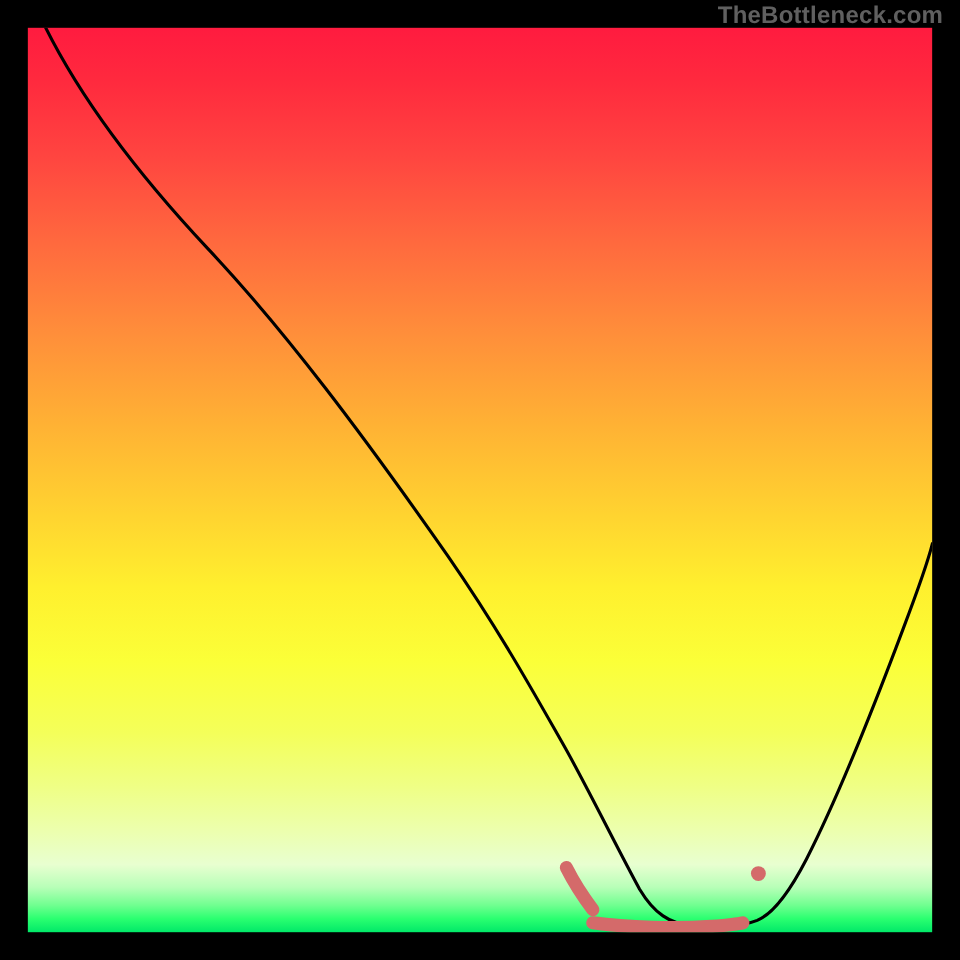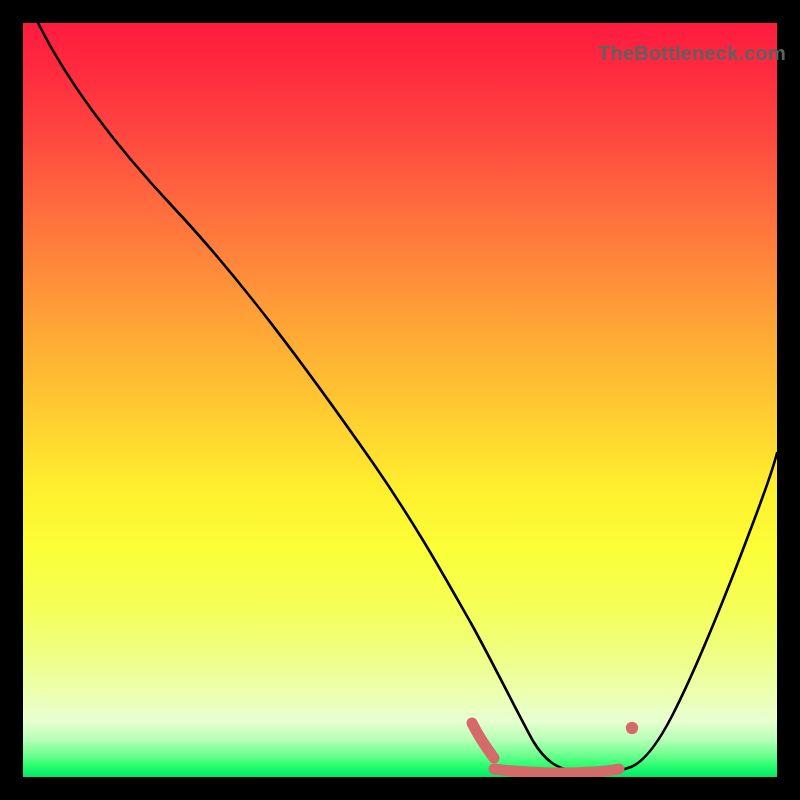--- a/index.html
+++ b/index.html
@@ -56,21 +56,20 @@
     height: 100%;
   }
   .watermark {
     position: absolute;
     top: 2px;
     right: 14px;
     color: #606060;
     font-size: 20px;
     font-weight: 600;
     letter-spacing: 0.2px;
-    margin-top: 40px;
   }
 </style>
 </head>
 <body>
 
 <div class="stage">
 
   <div class="plot-area">
     <div class="gradient-bg"></div>
 

